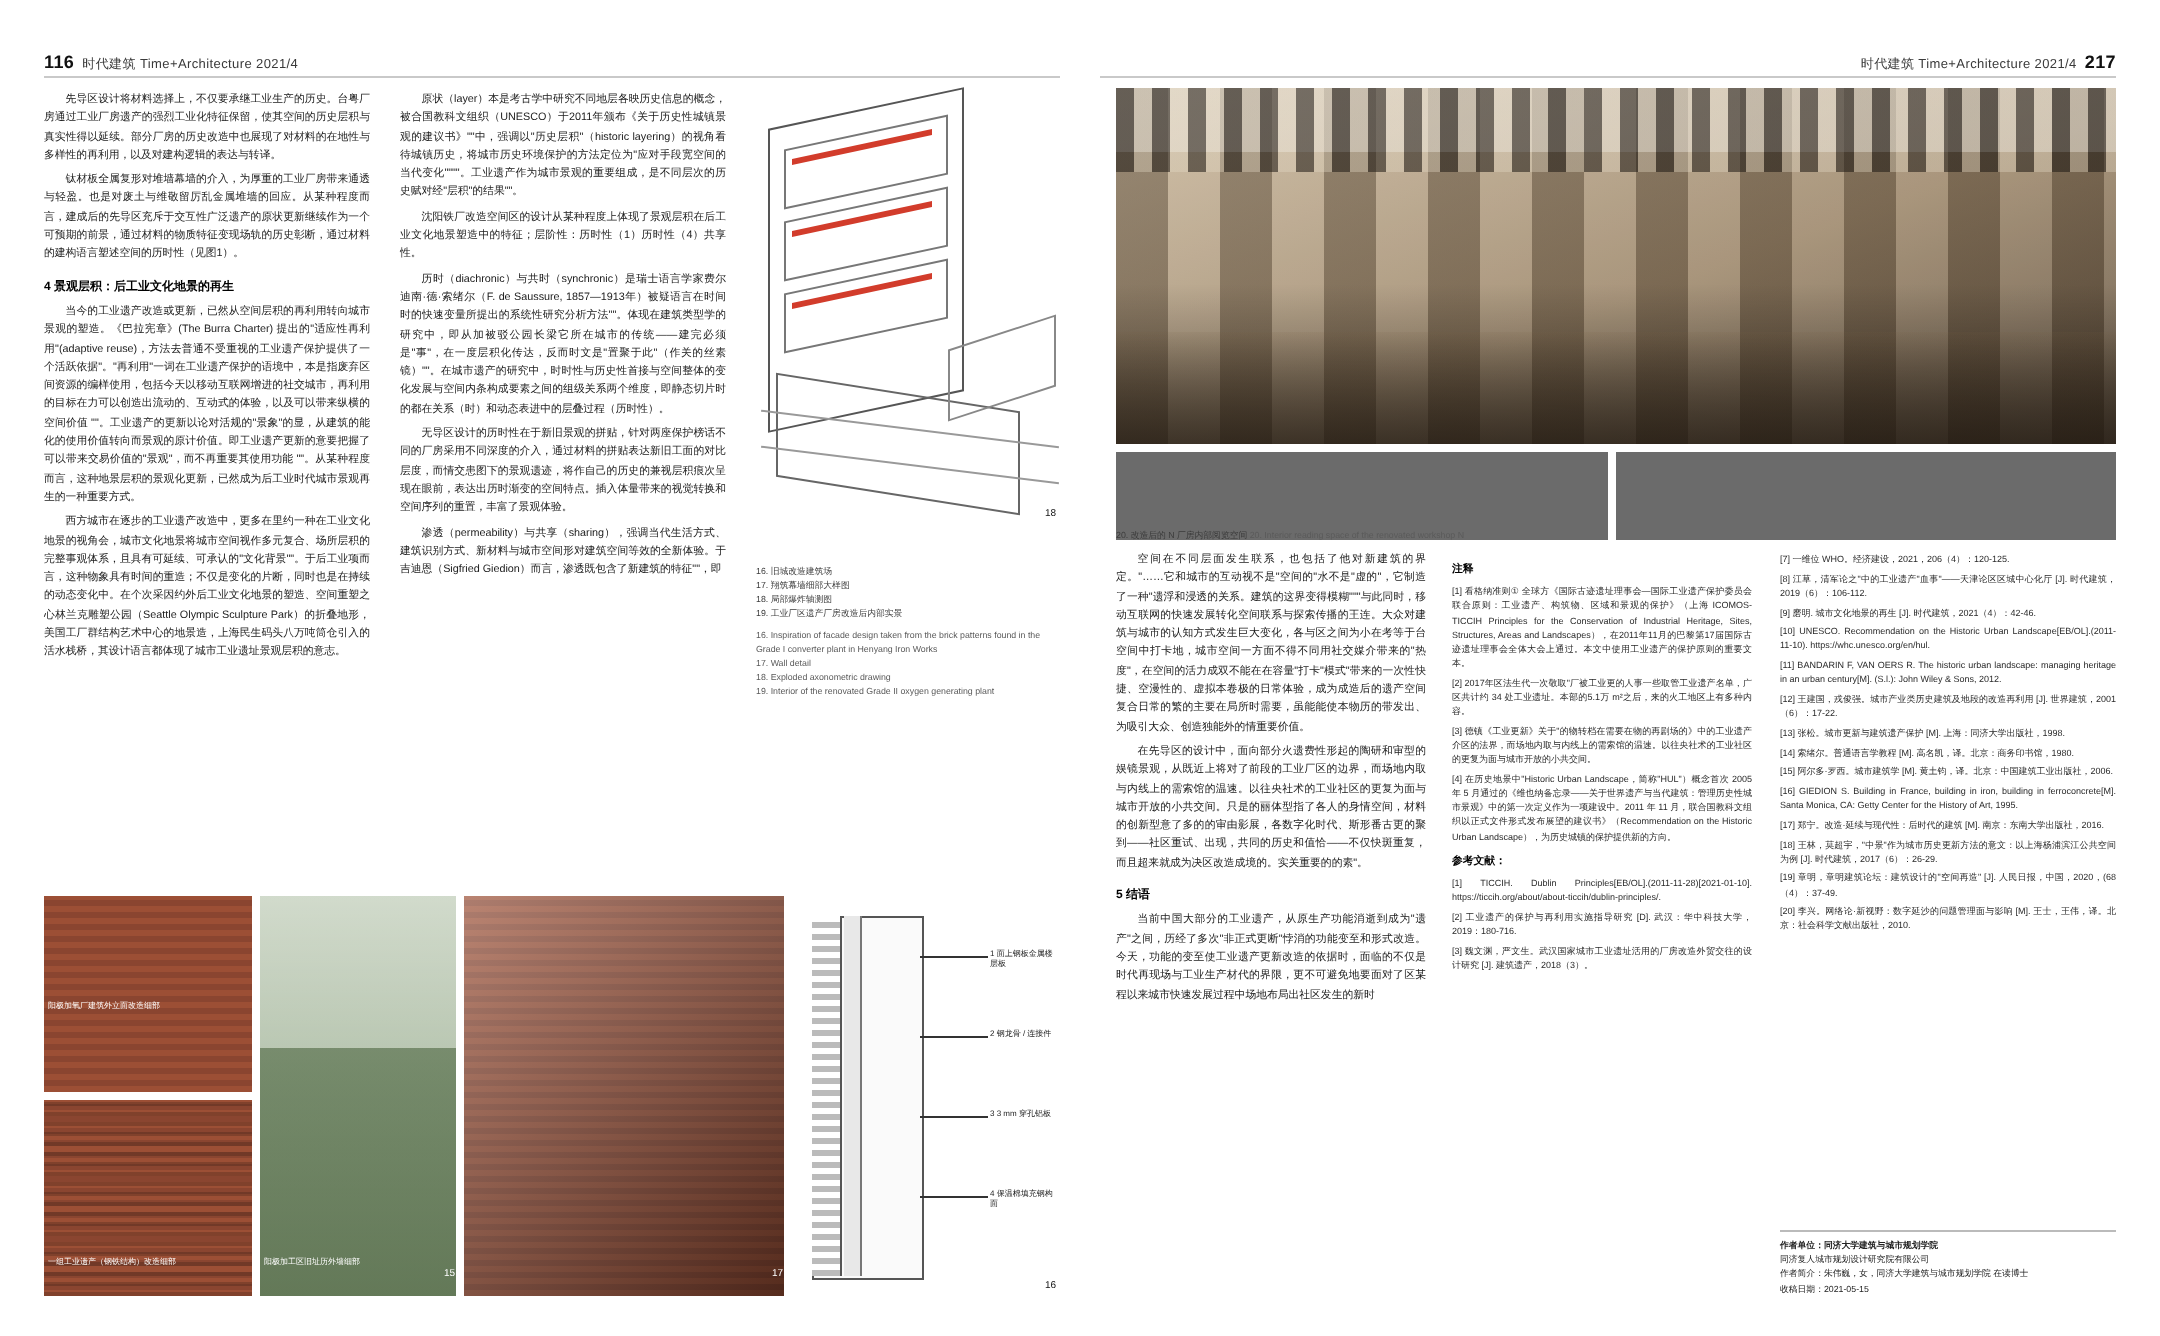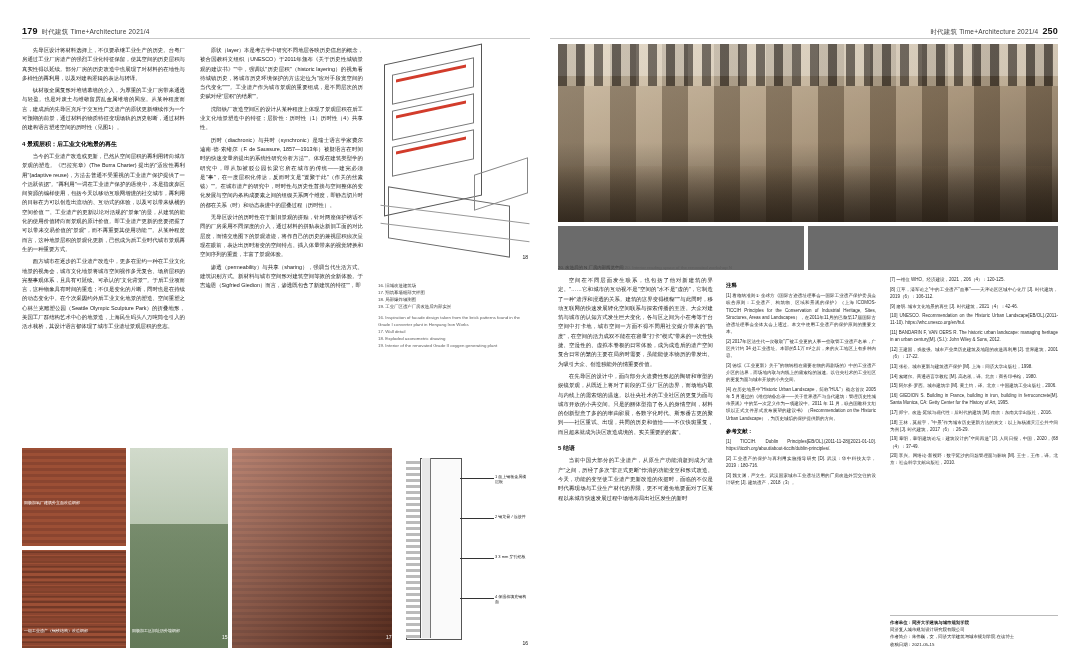--- a/index.html
+++ b/index.html
@@ -60,26 +60,26 @@
   .authbox .hd{font-weight:bold;}
 
   .tiny{font-size:4px;}
 </style>
 </head>
 <body>
 
 <div id="page">
 
   <div class="runhead rh-left">
-    <span class="num">179</span>
+    <span class="num">116</span>
     &nbsp;<span>时代建筑 Time+Architecture 2021/4</span>
   </div>
   <div class="runhead rh-right">
     <span>时代建筑 Time+Architecture 2021/4</span>&nbsp;
-    <span class="num">250</span>
+    <span class="num">217</span>
   </div>
   <div class="rule rule-left"></div>
   <div class="rule rule-right"></div>
 
   <div class="col" id="c1">
     <p class="ind">先导区设计将材料选择上，不仅要承继工业生产的历史。台粤厂房通过工业厂房遗产的强烈工业化特征保留，使其空间的历史层积与真实性得以延续。部分厂房的历史改造中也展现了对材料的在地性与多样性的再利用，以及对建构逻辑的表达与转译。</p>
     <p class="ind">钛材板全属复形对堆墙幕墙的介入，为厚重的工业厂房带来通透与轻盈。也是对废土与维敬留厉乱金属堆墙的回应。从某种程度而言，建成后的先导区充斥于交互性广泛遗产的原状更新继续作为一个可预期的前景，通过材料的物质特征变现场轨的历史彰断，通过材料的建构语言塑述空间的历时性（见图1）。</p>
     <div class="h4">4 景观层积：后工业文化地景的再生</div>
     <p class="ind">当今的工业遗产改造或更新，已然从空间层积的再利用转向城市景观的塑造。《巴拉宪章》(The Burra Charter) 提出的"适应性再利用"(adaptive reuse)，方法去普通不受重视的工业遗产保护提供了一个活跃依据"。"再利用"一词在工业遗产保护的语境中，本是指废弃区间资源的编样使用，包括今天以移动互联网增进的社交城市，再利用的目标在力可以创造出流动的、互动式的体验，以及可以带来纵横的空间价值 ""。工业遗产的更新以论对活规的"景象"的显，从建筑的能化的使用价值转向而景观的原计价值。即工业遗产更新的意要把握了可以带来交易价值的"景观"，而不再重要其使用功能 ""。从某种程度而言，这种地景层积的景观化更新，已然成为后工业时代城市景观再生的一种重要方式。</p>
     <p class="ind">西方城市在逐步的工业遗产改造中，更多在里约一种在工业文化地景的视角会，城市文化地景将城市空间视作多元复合、场所层积的完整事观体系，且具有可延续、可承认的"文化背景""。于后工业项而言，这种物象具有时间的重造；不仅是变化的片断，同时也是在持续的动态变化中。在个次采因约外后工业文化地景的塑造、空间重塑之心林兰克雕塑公园（Seattle Olympic Sculpture Park）的折叠地形，美国工厂群结构艺术中心的地景造，上海民生码头八万吨筒仓引入的活水栈桥，其设计语言都体现了城市工业遗址景观层积的意志。</p>

